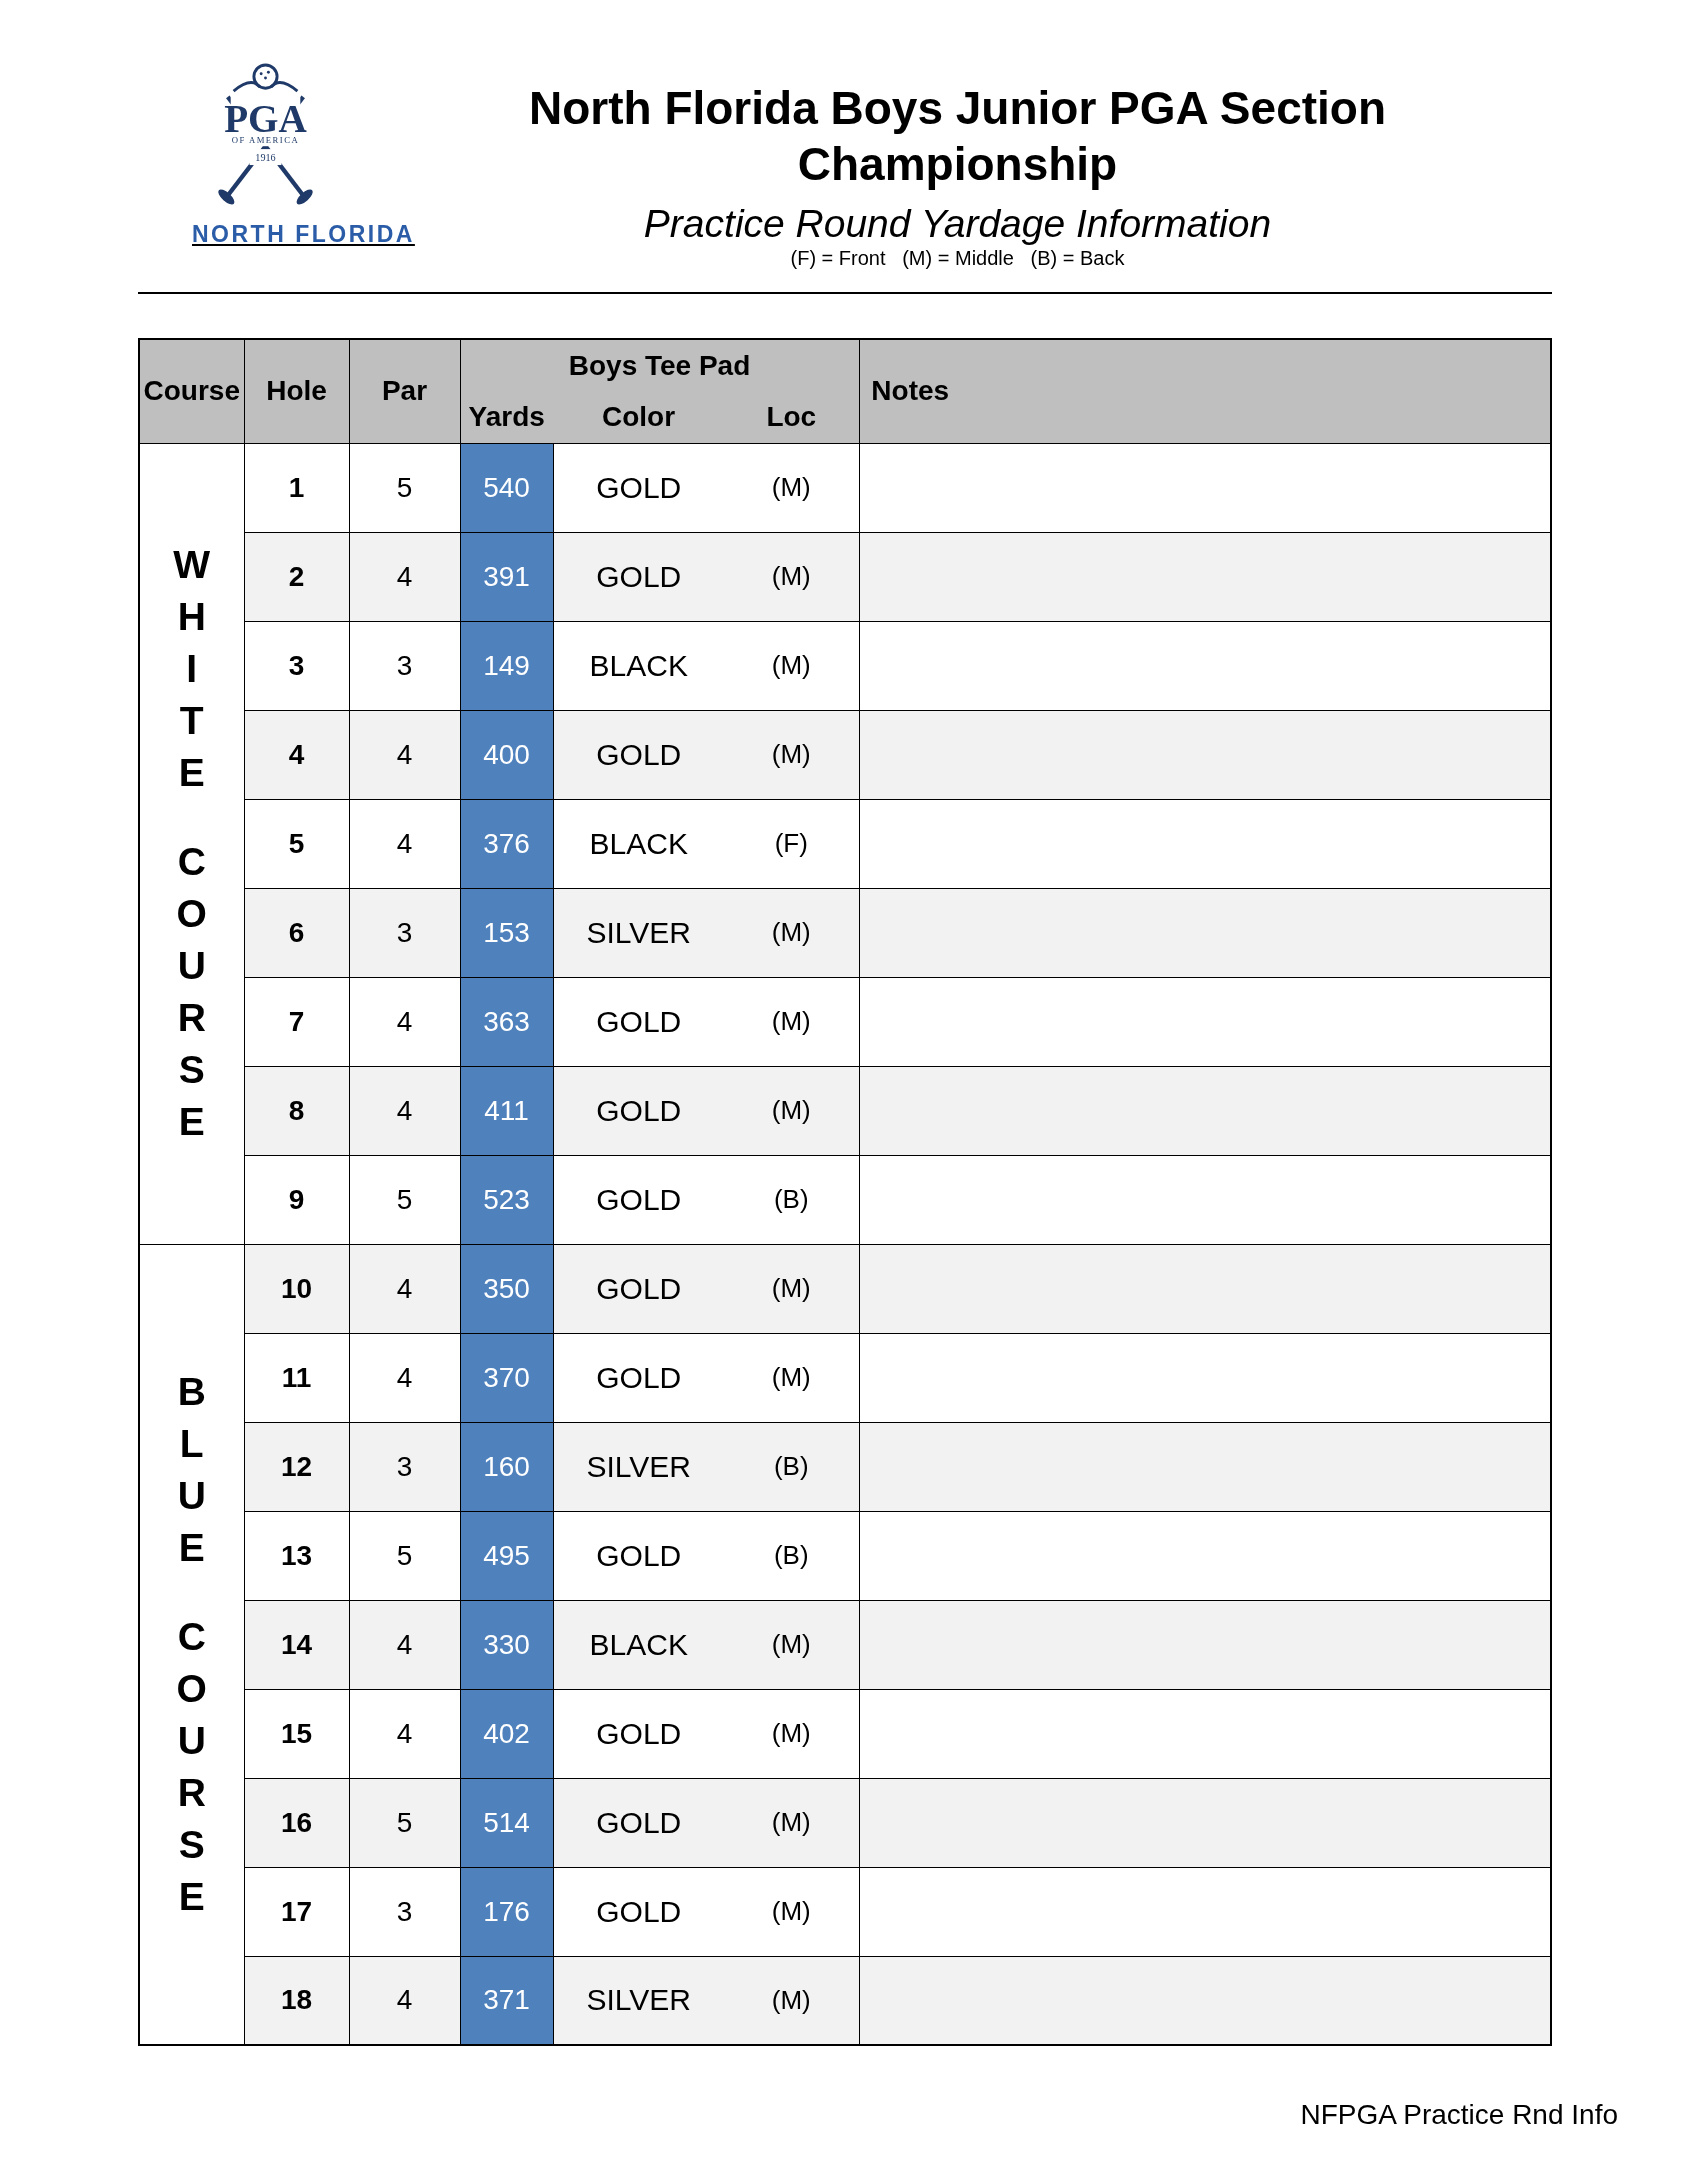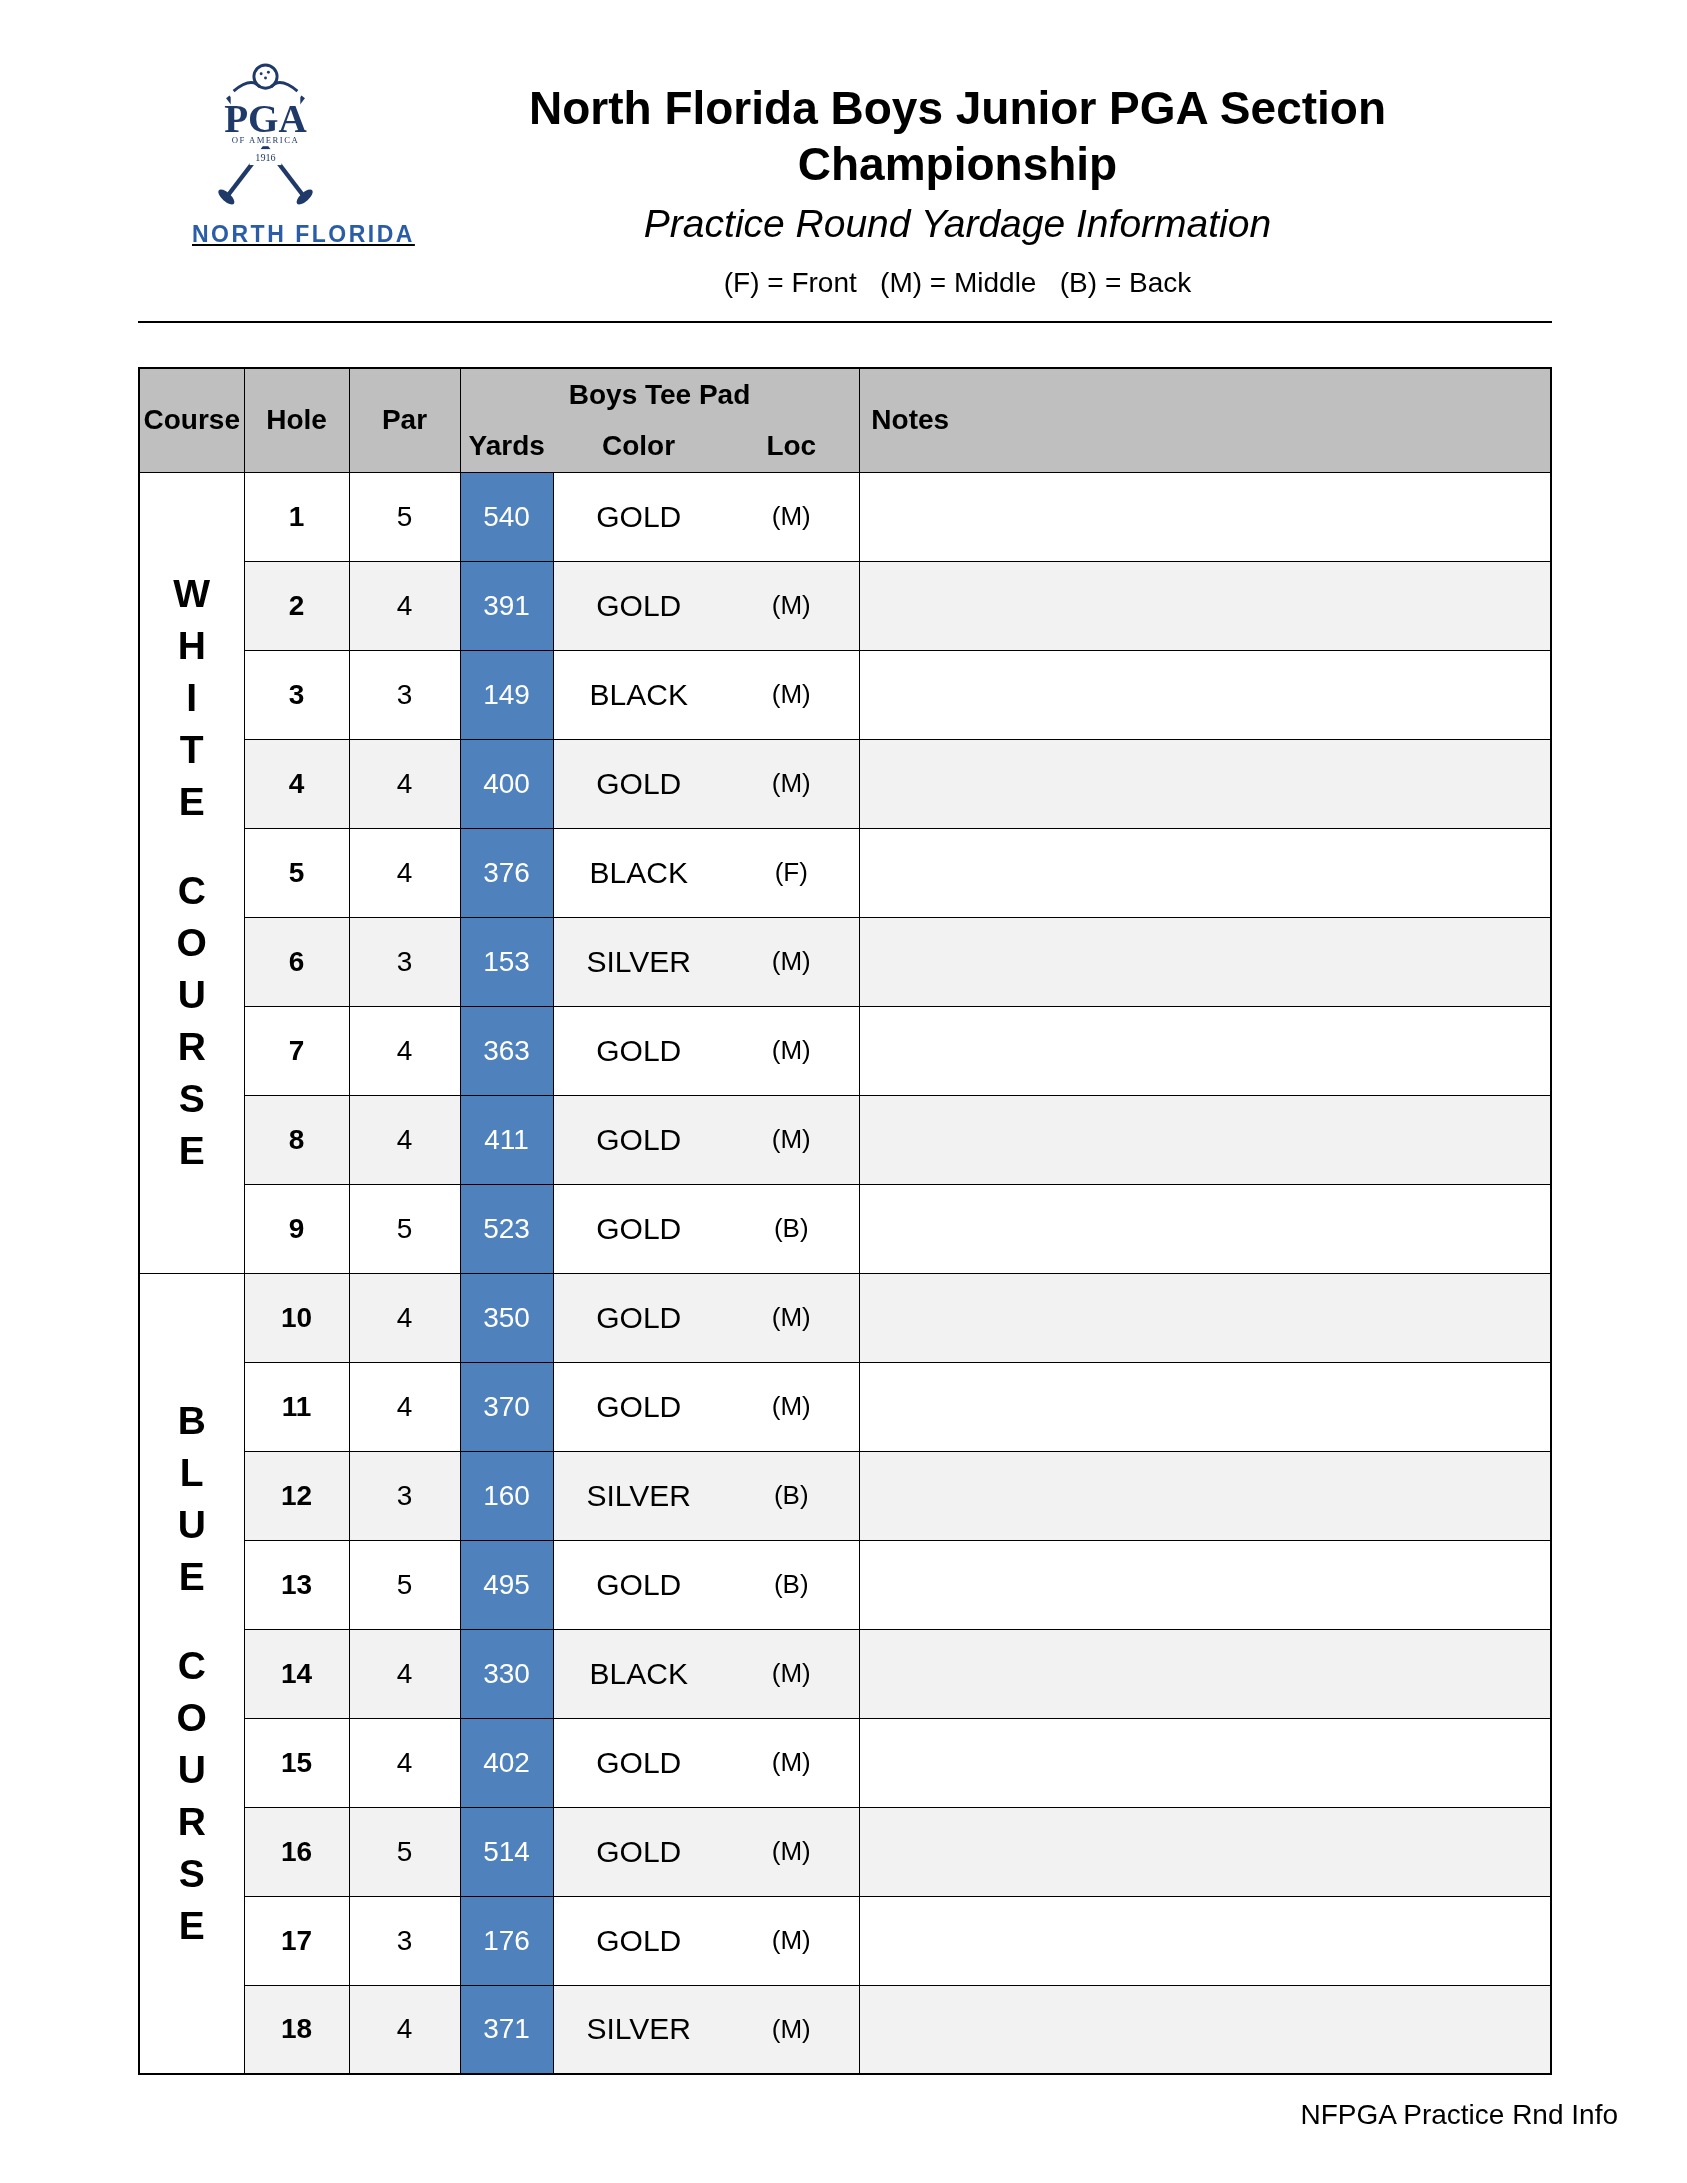--- a/index.html
+++ b/index.html
@@ -17,21 +17,21 @@
   }
   .logo-emblem { display: block; margin: 0 auto; }
   .logo-emblem text { font-family: "Liberation Serif", serif; fill: #1f3a68; }
   .logo-section {
     margin-top: 5px; font-size: 23px; font-weight: bold; letter-spacing: 2.5px;
     color: #2a5ca8; white-space: nowrap; margin-left: 32px;
   }
   .title-block { margin-left: 363px; width: 1189px; text-align: center; }
   .doc-title { margin: 0; font-size: 46px; font-weight: bold; line-height: 1.22; }
   .doc-subtitle { margin: 10px 0 0; font-size: 39px; font-style: italic; font-weight: normal; line-height: 1.15; }
-  .legend { margin-top: 20px; font-size: 28px; white-space: pre; }
+  .legend { font-size: 20px; white-space: pre; }
   .rule { margin: 22px 135px 0 138px; border-top: 2.5px solid #000; height: 0; }
 
   
   table.yardage {
     border-collapse: collapse; table-layout: fixed;
     margin: 44px 0 0 138px; width: 1411px;
     border: 2.5px solid #000;
   }
   col.c-course { width: 105px; } col.c-hole { width: 105px; } col.c-par { width: 111px; }
   col.c-yards { width: 93px; } col.c-color { width: 171px; } col.c-loc { width: 135px; }

